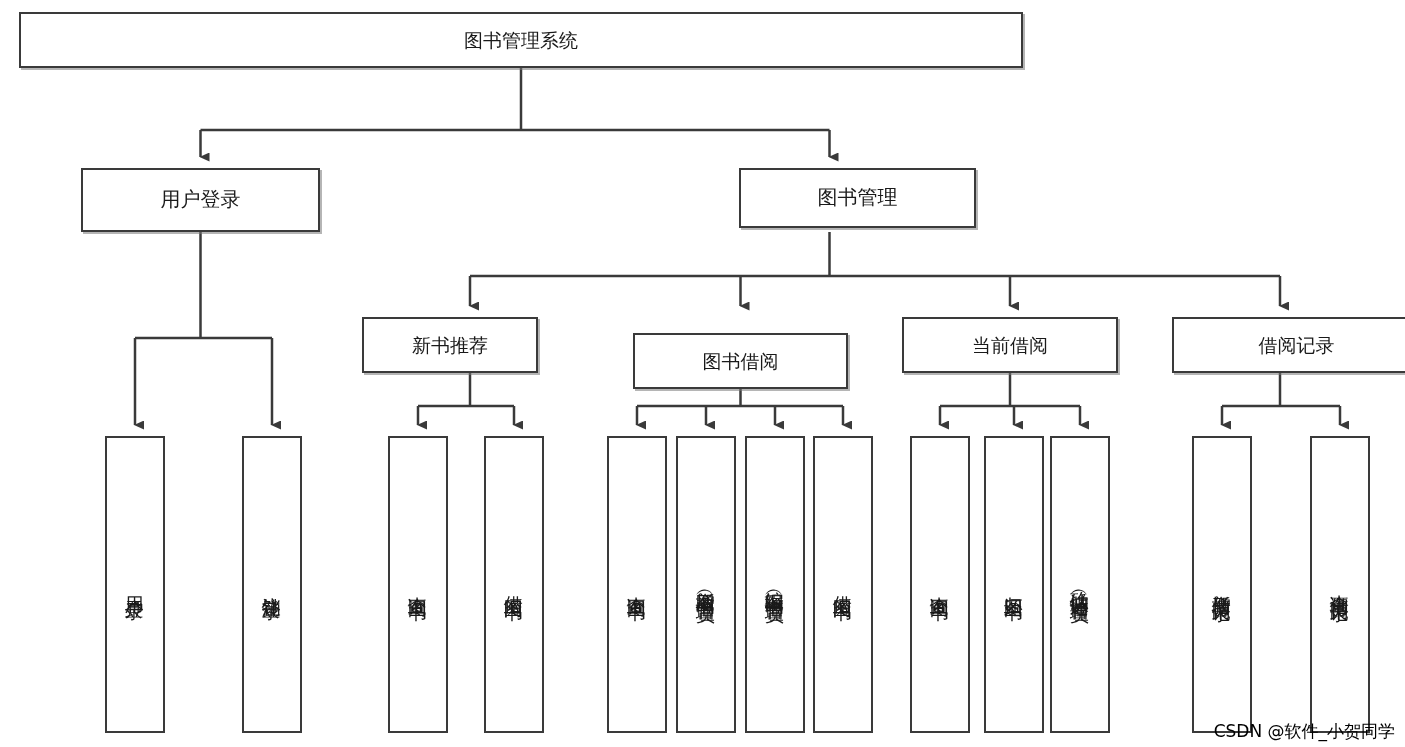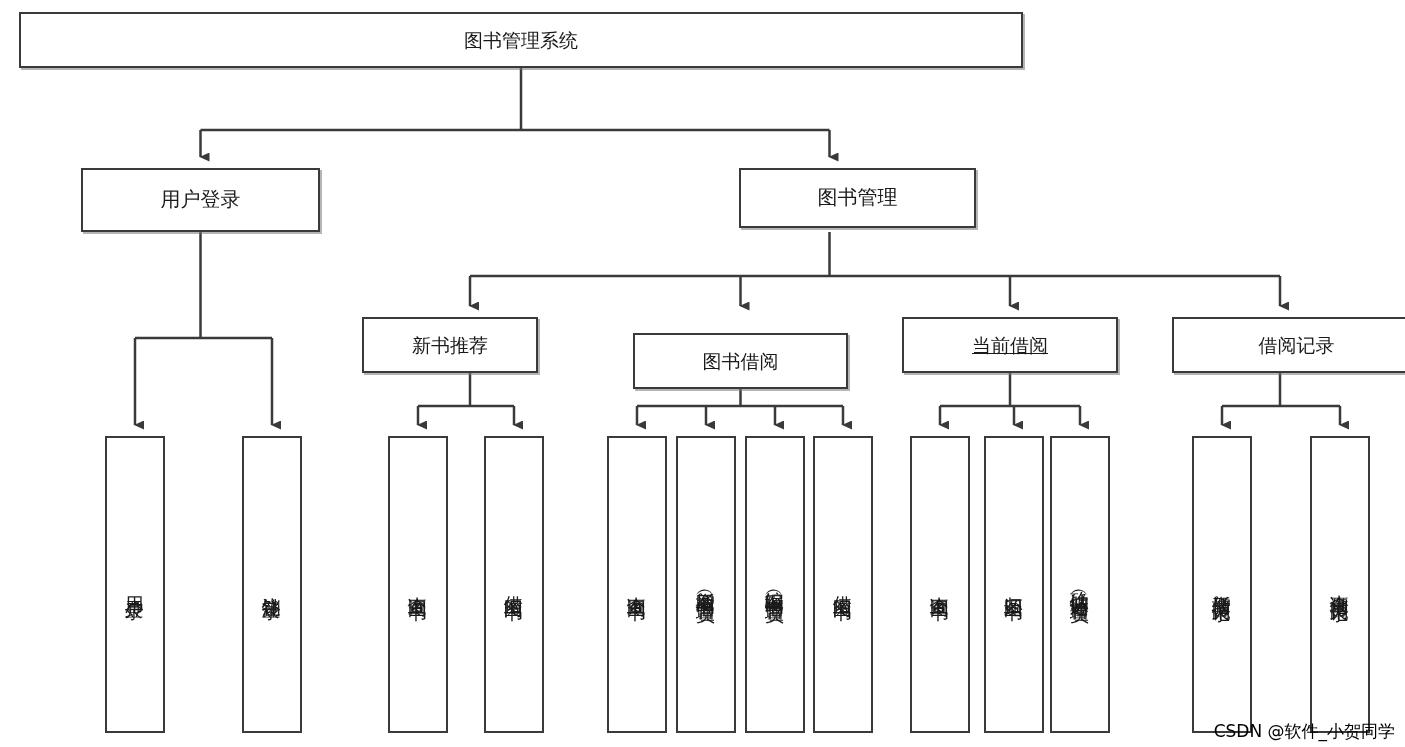--- a/index.html
+++ b/index.html
@@ -123,21 +123,21 @@
       </div>
       <div class="node level-1 shadowed" style="left: 711px; top: 168px; width: 237px; height: 60px; margin-left: 28px;">
         <span class="node-label">图书管理</span>
       </div>
       <div class="node level-2 shadowed" style="left: 362px; top: 317px; width: 176px; height: 56px;">
         <span class="node-label">新书推荐</span>
       </div>
       <div class="node level-2 shadowed" style="left: 633px; top: 333px; width: 215px; height: 56px;">
         <span class="node-label">图书借阅</span>
       </div>
-      <div class="node level-2 shadowed" style="left: 902px; top: 317px; width: 216px; height: 56px; text-decoration: underline;">
+      <div class="node level-2 shadowed" style="left: 902px; top: 317px; width: 216px; height: 56px;">
         <span class="node-label">当前借阅</span>
       </div>
       <div class="node level-2 shadowed" style="left: 1172px; top: 317px; width: 249px; height: 56px;">
         <span class="node-label">借阅记录</span>
       </div>
       <div class="node level-3 leaf" style="left: 105px; top: 436px; width: 60px; height: 297px;">
         <span class="node-label">用户登录</span>
       </div>
       <div class="node level-3 leaf" style="left: 242px; top: 436px; width: 60px; height: 297px;">
         <span class="node-label">注销登录</span>

